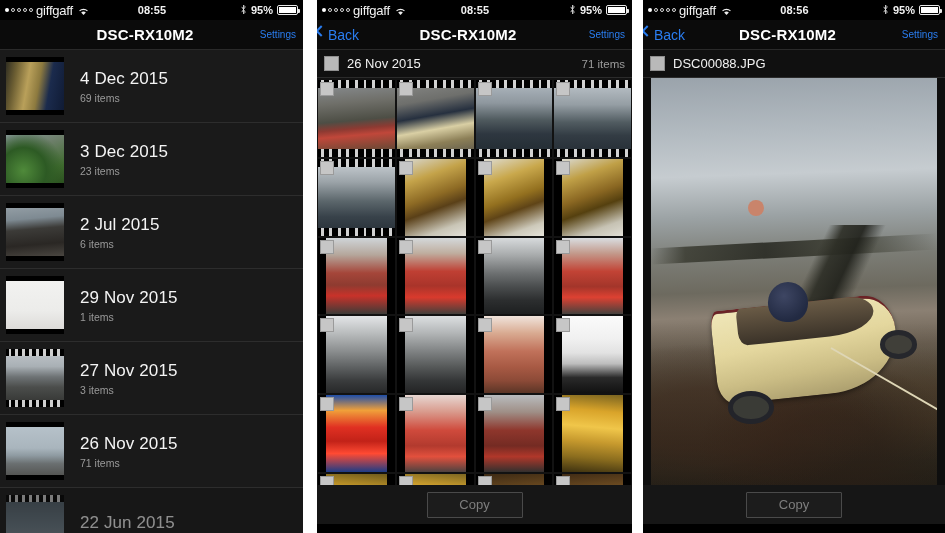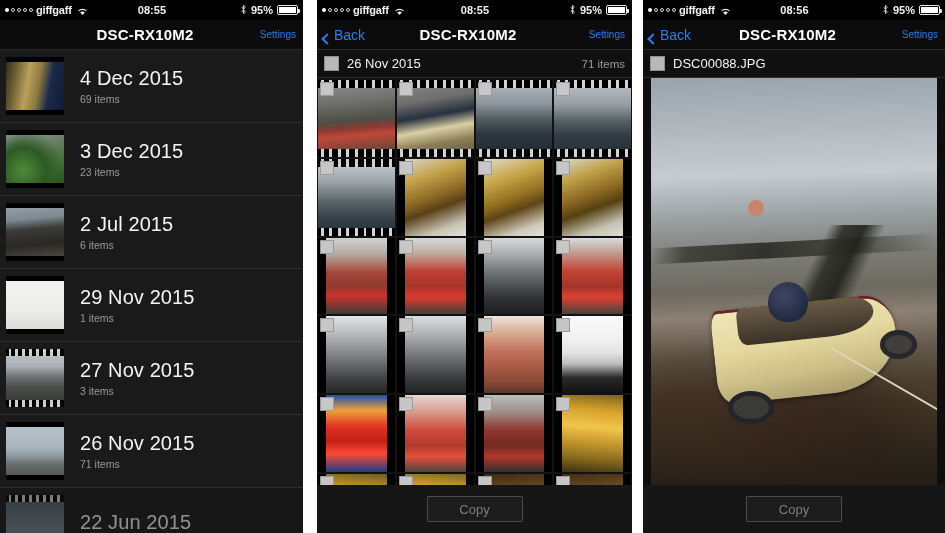--- a/index.html
+++ b/index.html
@@ -38,21 +38,21 @@
     display: flex;
     align-items: center;
     font-size: 11px;
     padding: 0 5px;
     position: relative;
   }
   .sb-left { display:flex; align-items:center; gap:3px; }
   .dots { display:flex; align-items:center; gap:2px; }
   .dot { width:4px; height:4px; border-radius:50%; background:#fff; }
   .dot.hollow { background:transparent; border:1px solid #d8d8d8; width:4px; height:4px; }
-  .carrier { font-size:11px; font-weight:bold; letter-spacing:-0.2px;text-align:center; }
+  .carrier { font-size:13px; font-weight:normal; letter-spacing:-0.2px;text-align:center; }
   .wifi { width:11px; height:9px; position:relative; display:inline-block; margin-left:2px;}
   .sb-center {
     position:absolute; left:1px; right:0; text-align:center;
     font-size:11px; font-weight:bold; letter-spacing:0.1px;
   }
   .sb-right { margin-left:auto; display:flex; align-items:center; gap:4px; position:relative; z-index:2;}
   .bt { font-size:10px; color:#dcdcdc; }
   .batt-pct { font-size:11px; font-weight:bold; }
   .batt {
     width:21px; height:10px; border:1px solid #e8e8e8; border-radius:2px;
@@ -70,22 +70,22 @@
     background: #0b0b0b;
     display:flex; align-items:center;
     position: relative;
     border-bottom: 1px solid #2a2a2a;
   }
   .nav-title {
     position:absolute; left:0; right:13px; text-align:center;
     color:#ffffff; font-size:15px; font-weight:bold; letter-spacing:0.2px;
   }
   .nav-back {
-    display:flex; align-items:flex-end; gap:2px;
-    color:#2a7df0; font-size:14px; padding-left:6px; z-index:2;
+    display:flex; align-items:flex-start; gap:2px;
+    color:#2a7df0; font-size:14px; padding-left:0; z-index:2;
   }
   .chev {
     width:8px; height:8px;
     border-left:2.5px solid #2a7df0;
     border-bottom:2.5px solid #2a7df0;
     transform: rotate(45deg);
     display:inline-block;
     margin-right:1px;
   }
   .nav-settings {
@@ -118,21 +118,21 @@
         #000 0 2.5px, #cfcfcf 2.5px 5px, #000 5px 7px);
     z-index:3;
   }
   .thumb.film::before { top:0; }
   .thumb.film::after  { bottom:0; }
   .thumb.bars::before, .thumb.bars::after {
     content:""; position:absolute; left:0; right:0; height:5px; background:#000; z-index:3;
   }
   .thumb.bars::before{ top:0; } .thumb.bars::after{ bottom:0; }
   .row-text { padding-left: 16px; }
-  .row-title { color:#f4f4f4; font-size:20px; letter-spacing:0.1px; }
+  .row-title { color:#f4f4f4; font-size:17px; letter-spacing:0.1px; }
   .row-sub { color:#9a9a9a; font-size:10.5px; margin-top:3px; }
 
   
   .ph-street {
     background:
       linear-gradient(100deg, #2b2a20 0%, #6d5f33 18%, #b9a05a 38%, #8d7a3f 55%, #1b2b4d 72%, #0f1a33 100%);
   }
   .ph-leaf {
     background:
       radial-gradient(circle at 30% 70%, #4f8a3a 0%, #2d5a24 40%, transparent 70%),
@@ -192,21 +192,21 @@
     z-index:5;
   }
   .cell.film .art::before, .cell.film .art::after{
     content:""; position:absolute; left:0; right:0; height:8px; z-index:4;
     background: repeating-linear-gradient(to right,
         #000 0 3px, #d2d2d2 3px 6px, #000 6px 8.5px);
   }
   .cell.film .art::before{ top:0; } .cell.film .art::after{ bottom:0; }
   .cell.sides .art { left:8px; right:8px; }
 
-  .copybar { height:48px; background:#161616; display:flex; align-items:center; justify-content:center;}
+  .copybar { height:39px; background:#161616; display:flex; align-items:center; justify-content:center;}
   .copy-btn {
     width:96px; height:26px;
     border:1px solid #4a4a4a;
     background:#1c1c1c;
     color:#7e7e7e;
     font-size:13px;
     display:flex; align-items:center; justify-content:center;
     border-radius:1px;
   }
 

